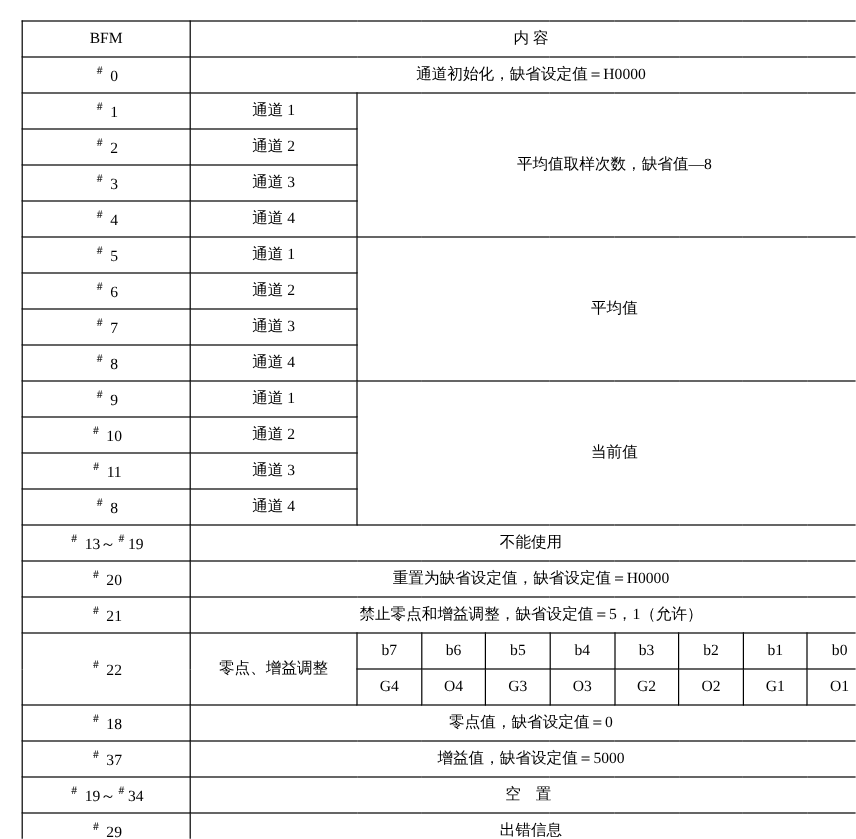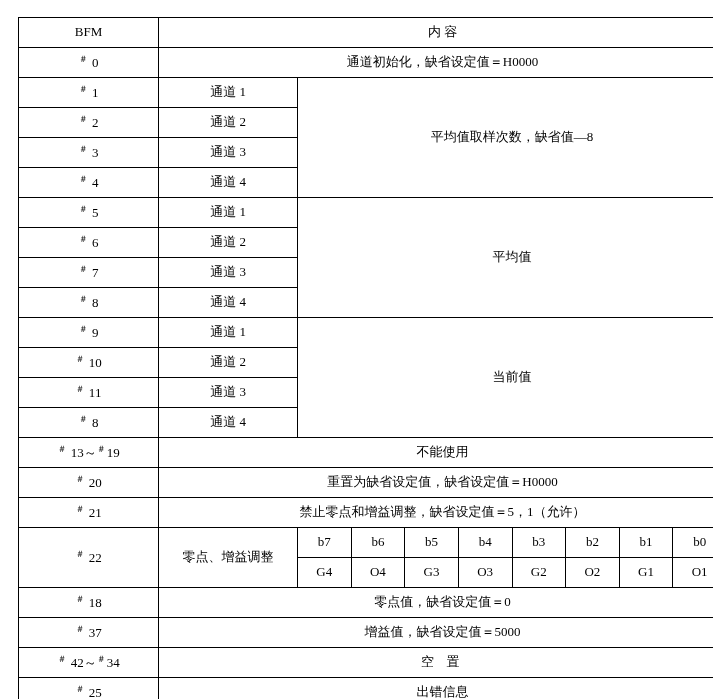--- a/index.html
+++ b/index.html
@@ -179,26 +179,26 @@
         <td class="bfmcell"><span class="mk">＃</span> <span>18</span></td>
         <td colspan="9">零点值，缺省设定值＝0</td>
       </tr>
 
       <tr>
         <td class="bfmcell"><span class="mk">＃</span> <span>37</span></td>
         <td colspan="9">增益值，缺省设定值＝5000</td>
       </tr>
 
       <tr>
-        <td class="bfmcell"><span class="mk">＃</span> <span>42～</span><span class="mk">＃</span><span>34</span></td>
+        <td class="bfmcell"><span class="mk">＃</span> <span>19～</span><span class="mk">＃</span><span>34</span></td>
         <td colspan="9" class="wide-sp">空    置</td>
       </tr>
 
       <tr>
-        <td class="bfmcell"><span class="mk">＃</span> <span>25</span></td>
+        <td class="bfmcell"><span class="mk">＃</span> <span>29</span></td>
         <td colspan="9">出错信息</td>
       </tr>
 
       <tr>
         <td class="bfmcell"><span class="mk">＃</span> </td>
         <td colspan="9">识别码 K2010</td>
       </tr>
 
     </tbody>
   </table>

